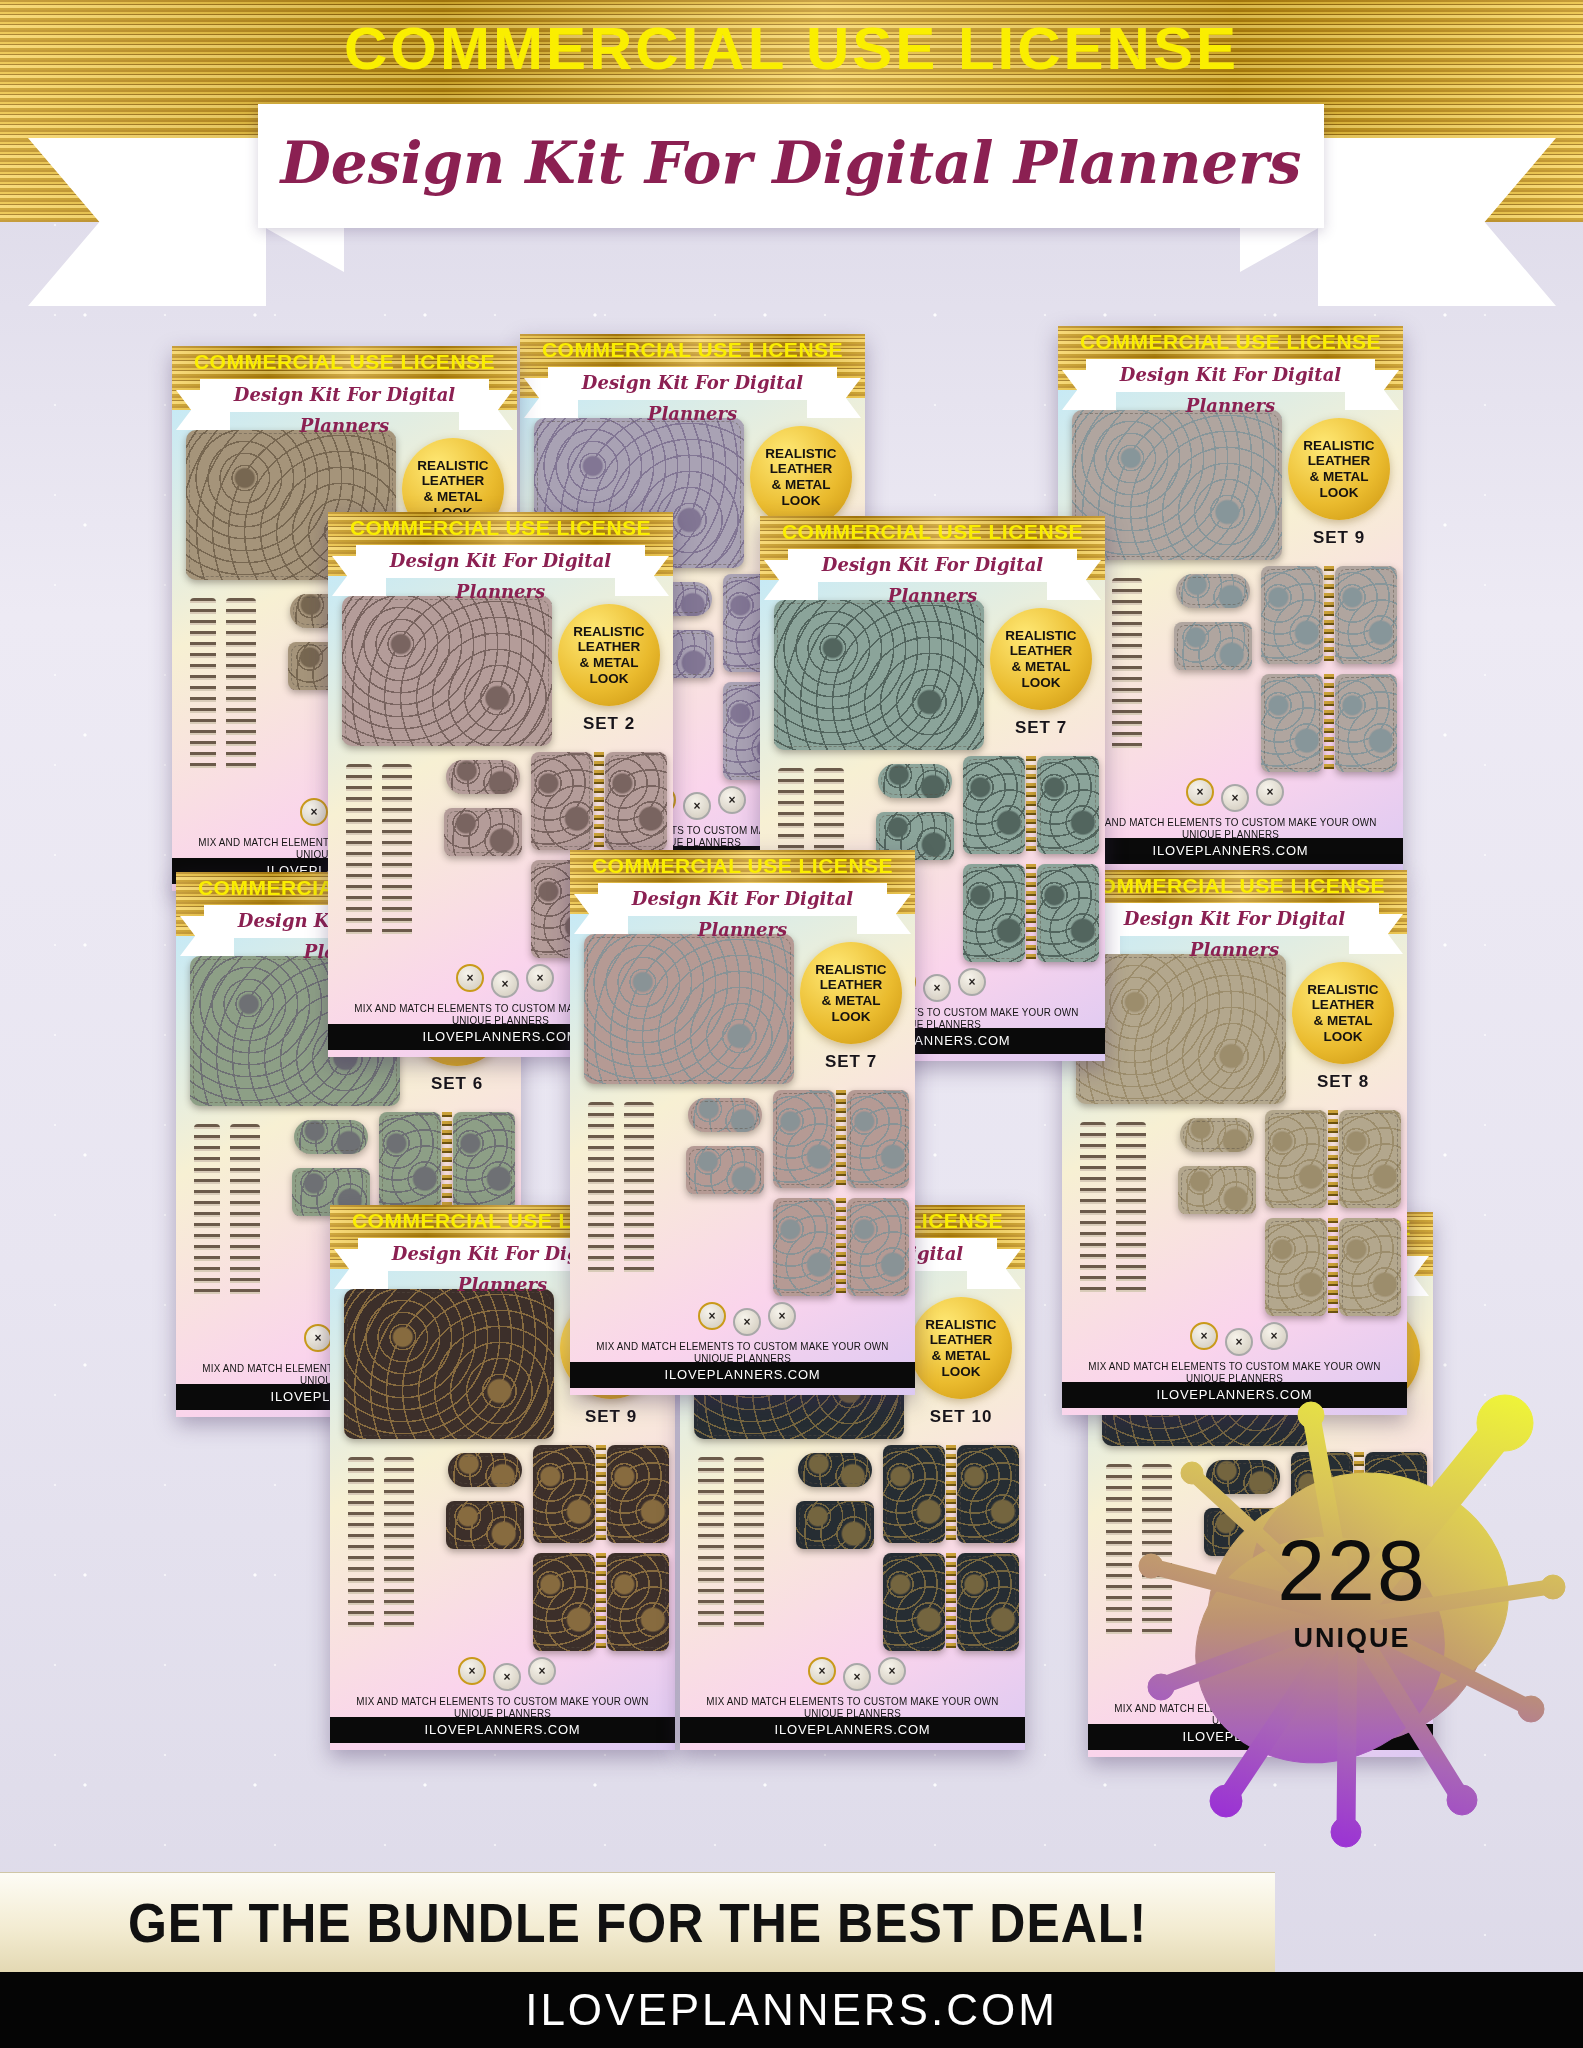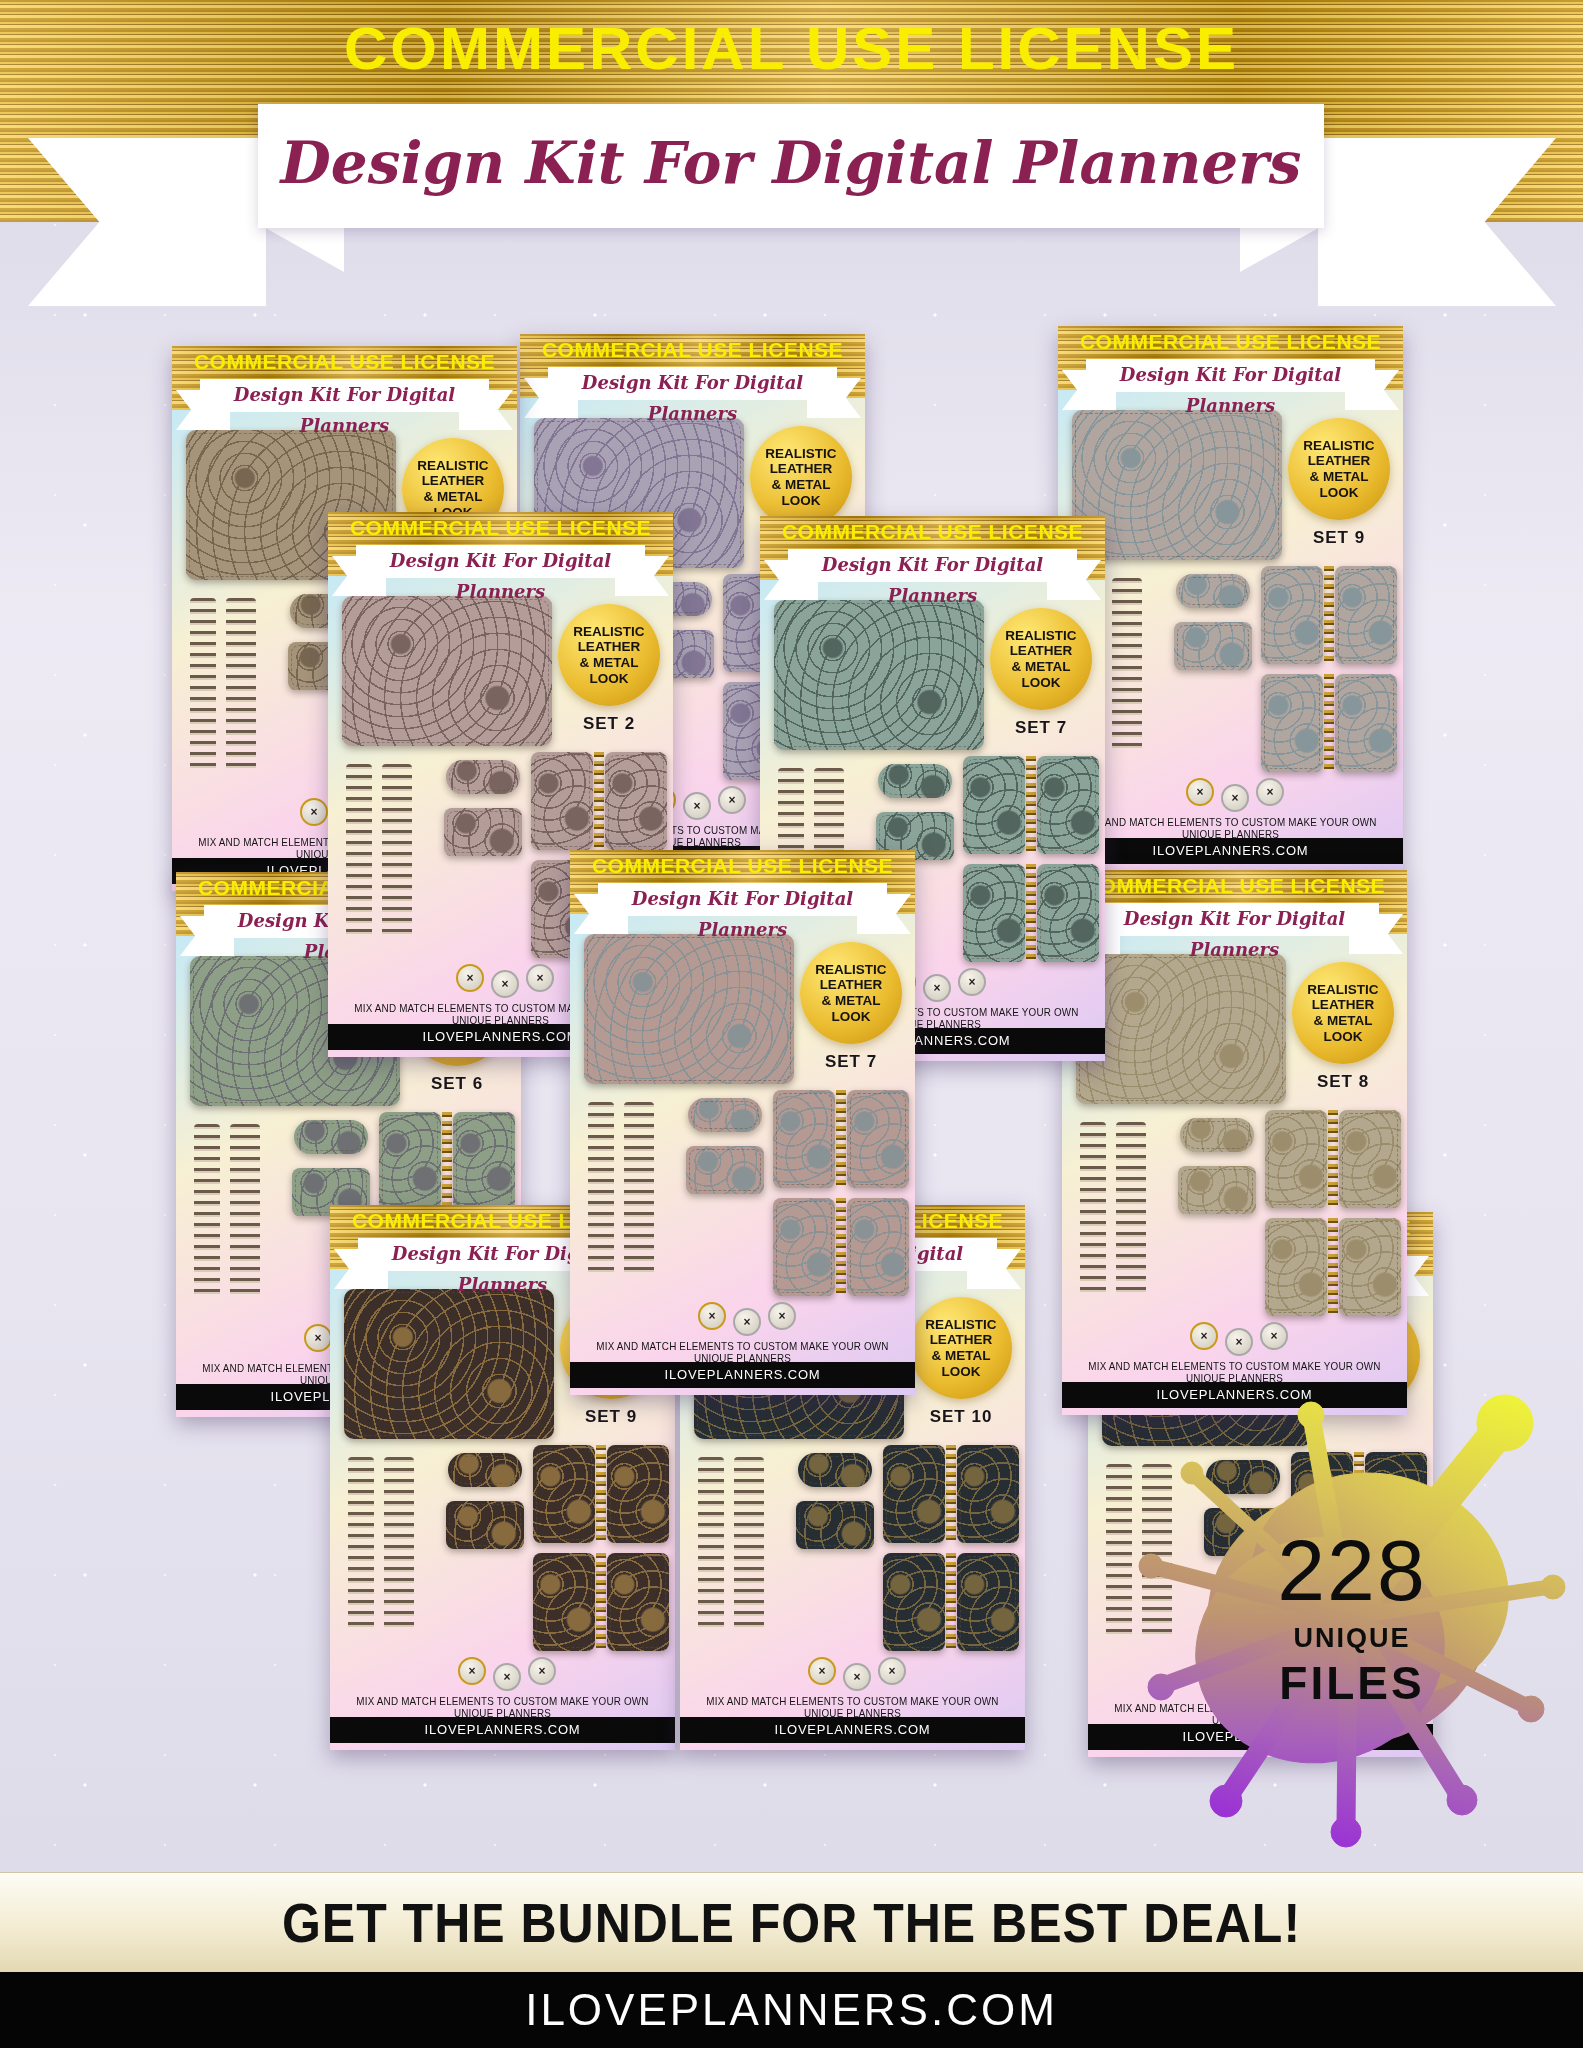--- a/index.html
+++ b/index.html
@@ -93,21 +93,21 @@
   .card .bar span{display:block;width:100%;line-height:26px;text-align:center;
     font-size:13px;letter-spacing:.8px;color:#fff;}
   
   #splat{left:1130px;top:1385px;width:445px;height:465px;z-index:30;}
   #splat svg{position:absolute;left:0;top:0;}
   #splat-text{position:absolute;left:92px;top:142px;width:260px;text-align:center;color:#0d0d0d;}
   #splat-count{font-size:86px;font-weight:400;letter-spacing:2px;line-height:1;}
   #splat-unique{font-size:27px;font-weight:800;letter-spacing:2px;margin-top:10px;}
   #splat-files{font-size:46px;font-weight:800;letter-spacing:3px;margin-top:2px;}
   
-  #footer-band{left:0;top:1872px;width:1583px;height:100px;z-index:40;
+  #footer-band{left:0;top:1872px;width:1275px;height:100px;z-index:40;
     background:linear-gradient(180deg,#fdfcf5 0%,#f3ecd2 55%,#e3d8b2 100%);
     border-top:1px solid #cfc6a6;}
   #footer-tagline{width:100%;text-align:center;line-height:100px;
     font-size:50px;font-weight:bold;letter-spacing:1px;color:#111;transform:scaleY(1.12);
     font-family:"Liberation Sans",sans-serif;}
   #footer-bar{left:0;top:1972px;width:1583px;height:76px;background:#050505;z-index:40;}
   #footer-site{width:100%;text-align:center;line-height:76px;font-size:44px;
     letter-spacing:3px;color:#fff;font-family:"Liberation Sans",sans-serif;}
 </style>
 </head>
@@ -155,21 +155,20 @@
       <circle cx="332" cy="415" r="15"></circle>
       <path d="M218 232 L420 202" stroke-width="15" stroke-linecap="round" fill="none"></path>
       <circle cx="423" cy="202" r="12"></circle>
       <path d="M218 232 L398 322" stroke-width="16" stroke-linecap="round" fill="none"></path>
       <circle cx="401" cy="324" r="13"></circle>
     </g>
   </svg>
   <div id="splat-text">
     <div id="splat-count">228</div>
     <div id="splat-unique">UNIQUE</div>
-    <div id="splat-files">FILES</div>
   </div>
 </div>
 
 <div id="footer-band" class="abs">
   <div id="footer-tagline">GET THE BUNDLE FOR THE BEST DEAL!</div>
 </div>
 <div id="footer-bar" class="abs">
   <div id="footer-site">ILOVEPLANNERS.COM</div>
 </div>
 

